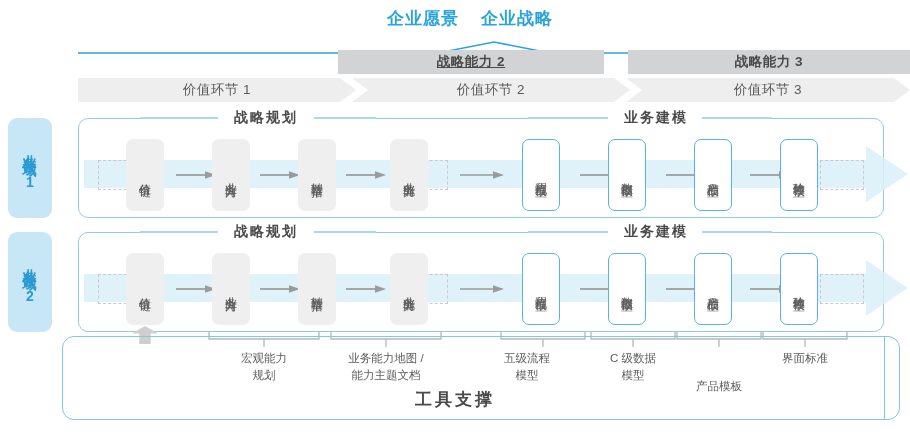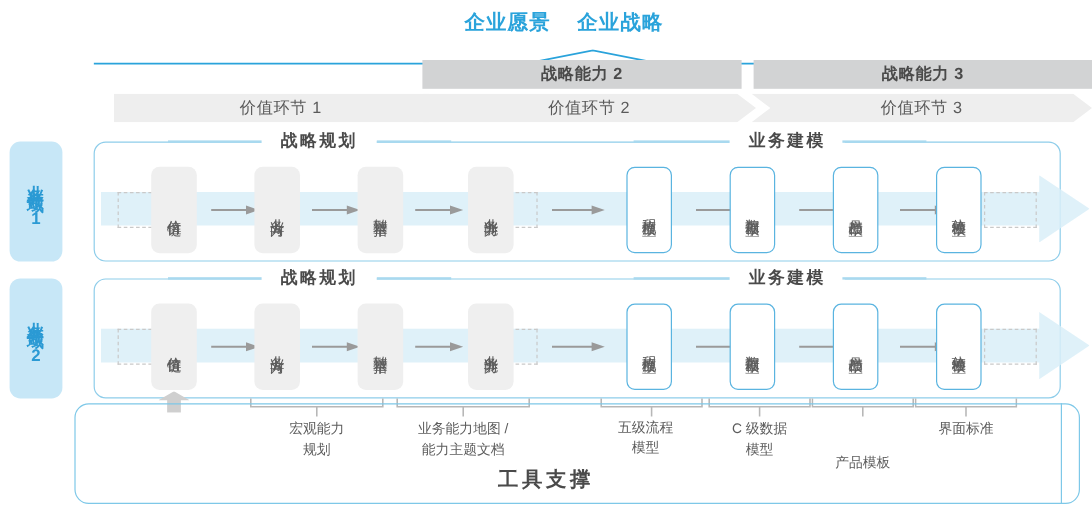--- a/index.html
+++ b/index.html
@@ -37,21 +37,20 @@
     position: absolute; top: 0; height: 24px; background: #eeeeee;
     color: #5a5a5a; font-size: 13.5px;
     display: flex; align-items: center; justify-content: center;
     letter-spacing: 0.5px;
   }
   .val-cell.chev {
     clip-path: polygon(0 0, calc(100% - 16px) 0, 100% 50%, calc(100% - 16px) 100%, 0 100%, 16px 50%);
   }
   .val-cell.chev-first {
     clip-path: polygon(0 0, calc(100% - 16px) 0, 100% 50%, calc(100% - 16px) 100%, 0 100%);
-    margin-left: 17px;
   }
 
   
   .domain-label {
     position: absolute; left: 8px; width: 44px;
     background: #c7e7f7; border-radius: 9px;
     color: #2b9ad4; font-size: 14px; font-weight: bold;
     writing-mode: vertical-rl; text-orientation: upright;
     display: flex; align-items: center; justify-content: center;
     letter-spacing: 3px;
@@ -147,21 +146,21 @@
   <div class="top-titles">
     <span class="top-title">企业愿景</span>
     <span class="top-title">企业战略</span>
   </div>
 
   <svg class="tent-line" viewBox="0 0 832 14" preserveAspectRatio="none">
     <path d="M0 12 L360 12 L416 1 L472 12 L832 12" fill="none" stroke="#2aa3db" stroke-width="1.6"></path>
   </svg>
 
   <div class="cap-row">
-    <div class="cap-cell" style="left:274px;width:266px;">战略能力 2</div>
+    <div class="cap-cell" style="left:260px;width:266px;text-decoration:underline;">战略能力 2</div>
     <div class="cap-cell" style="left:550px;width:282px;">战略能力 3</div>
   </div>
 
   <div class="val-row">
     <div class="val-cell chev-first" style="left:0px;width:278px;">价值环节 1</div>
     <div class="val-cell chev" style="left:274px;width:278px;">价值环节 2</div>
     <div class="val-cell chev" style="left:548px;width:284px;">价值环节 3</div>
   </div>
 
   <div class="domain-label d1">业务领域 1</div>
@@ -289,21 +288,21 @@
   <svg class="bracket" style="left:762px; top:330px; width:86px; height:18px;" viewBox="0 0 86 18">
     <path d="M1 2 L1 9 L85 9 L85 2 M43 9 L43 17" fill="none" stroke="#b7b7b7" stroke-width="1.3"></path>
   </svg>
 
   <div class="up-arrow" style="left:132px; top:326px; width:26px; height:18px;"></div>
 
   <div class="anno" style="left:326px; top:350px; width:120px;">业务能力地图 /
 能力主题文档</div>
   <div class="anno" style="left:208px; top:350px; width:112px;">宏观能力
 规划</div>
-  <div class="anno" style="left:495px; top:350px; width:86px;font-family:Liberation Mono, monospace;">五级流程
+  <div class="anno" style="left:484px; top:350px; width:86px;">五级流程
 模型</div>
   <div class="anno" style="left:590px; top:350px; width:86px;">C 级数据
 模型</div>
   <div class="anno" style="left:676px; top:350px; width:86px;margin-top:28px;">产品模板</div>
   <div class="anno" style="left:762px; top:350px; width:86px;">界面标准</div>
 
   <div class="footer-panel"></div>
   <div class="vsep" style="left:884px; top:336px; height:84px;"></div>
   <div class="footer-title">工具支撑</div>
 

